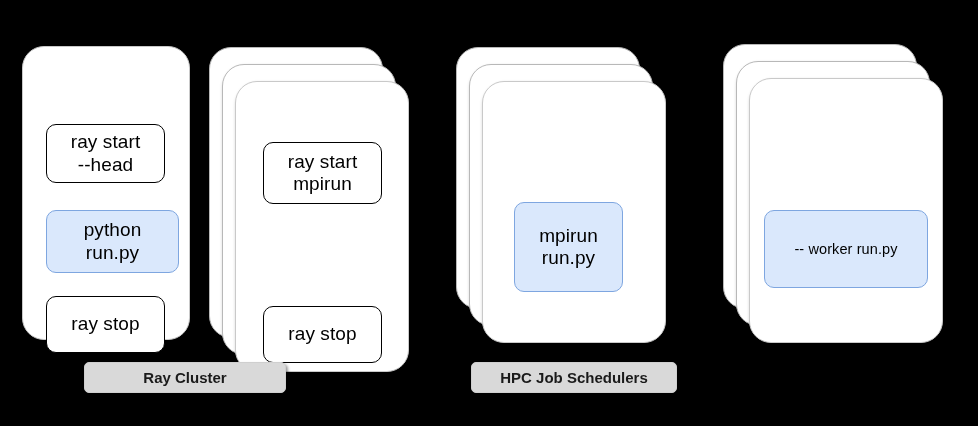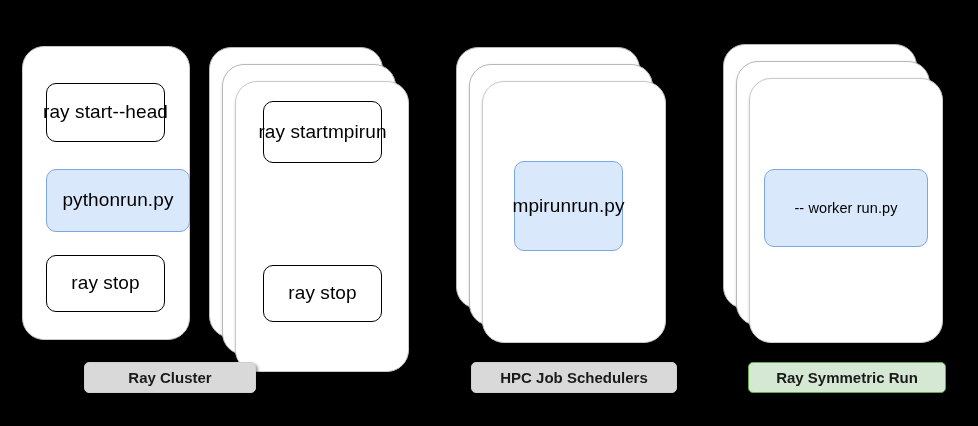--- a/index.html
+++ b/index.html
@@ -29,29 +29,30 @@
   }
   .card.front {
     border-color: #c9c9c9;
   }
 
   
   .cmd {
     position: absolute;
     box-sizing: border-box;
     display: flex;
-    flex-direction: row;
+    flex-direction: column;
     align-items: center;
     justify-content: center;
     text-align: center;
     border-radius: 10px;
     color: #000000;
     font-size: 19px;
     line-height: 1.18;
     letter-spacing: 0.1px;
+    margin-top: 41px;
   }
   .cmd.plain {
     background: #ffffff;
     border: 1.6px solid #000000;
   }
   .cmd.blue {
     background: #dae8fc;
     border: 1.3px solid #7ea6e0;
   }
   .cmd .l1, .cmd .l2 { display: block; white-space: nowrap; }
@@ -87,21 +88,21 @@
 
 <div id="canvas">
 
   <div class="card front" style="left:22px; top:46px; width:168px; height:294px;"></div>
 
   <div class="cmd plain" style="left:46px; top:83px; width:119px; height:59px;">
     <span class="l1">ray start</span>
     <span class="l2">--head</span>
   </div>
 
-  <div class="cmd blue" style="left:46px; top:169px; width:144px; height:63px;">
+  <div class="cmd blue" style="left:46px; top:169px; width:133px; height:63px;">
     <span class="l1">python</span>
     <span class="l2">run.py</span>
   </div>
 
   <div class="cmd plain" style="left:46px; top:255px; width:119px; height:57px;">
     <span class="l1">ray stop</span>
   </div>
 
   <div class="card" style="left:209px; top:47px; width:174px; height:291px;"></div>
   <div class="card" style="left:222px; top:64px; width:174px; height:291px;"></div>
@@ -109,21 +110,21 @@
 
   <div class="cmd plain" style="left:263px; top:101px; width:119px; height:62px;">
     <span class="l1">ray start</span>
     <span class="l2">mpirun</span>
   </div>
 
   <div class="cmd plain" style="left:263px; top:265px; width:119px; height:57px;">
     <span class="l1">ray stop</span>
   </div>
 
-  <div class="grouplabel gray" style="left:84px; top:362px; width:172px; height:31px;">
+  <div class="grouplabel gray" style="left:84px; top:362px; width:202px; height:31px;">
     <span>Ray Cluster</span>
   </div>
 
   <div class="card" style="left:456px; top:47px; width:184px; height:262px;"></div>
   <div class="card" style="left:469px; top:64px; width:184px; height:262px;"></div>
   <div class="card front" style="left:482px; top:81px; width:184px; height:262px;"></div>
 
   <div class="cmd blue" style="left:514px; top:161px; width:109px; height:90px;">
     <span class="l1">mpirun</span>
     <span class="l2">run.py</span>
@@ -134,17 +135,14 @@
   </div>
 
   <div class="card" style="left:723px; top:44px; width:194px; height:265px;"></div>
   <div class="card" style="left:736px; top:61px; width:194px; height:265px;"></div>
   <div class="card front" style="left:749px; top:78px; width:194px; height:265px;"></div>
 
   <div class="cmd blue sym" style="left:764px; top:169px; width:164px; height:78px;">
     <span class="l2">-- worker run.py</span>
   </div>
 
-  <div class="grouplabel green" style="left:748px; top:362px; width:198px; height:31px;">
-    <span>Ray Symmetric Run</span>
-  </div>
 
 </div>
 
 </body></html>

